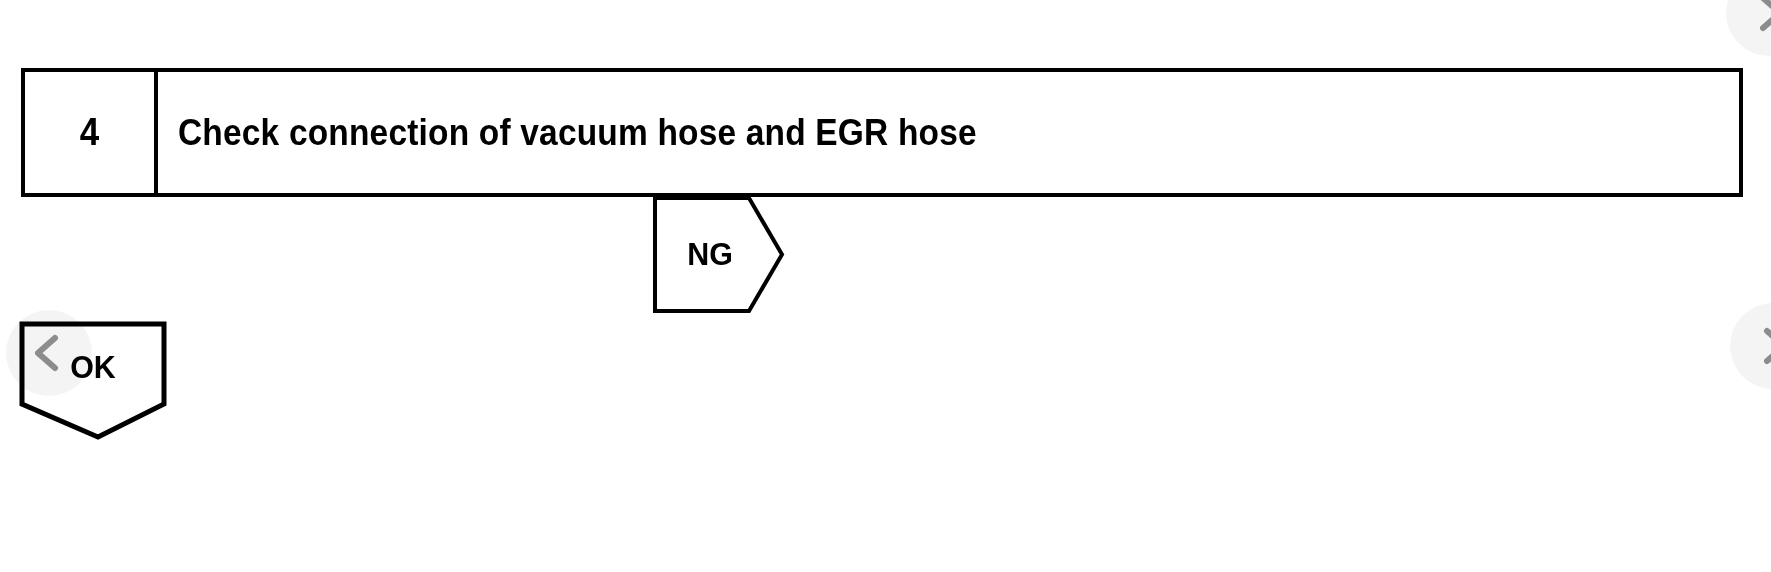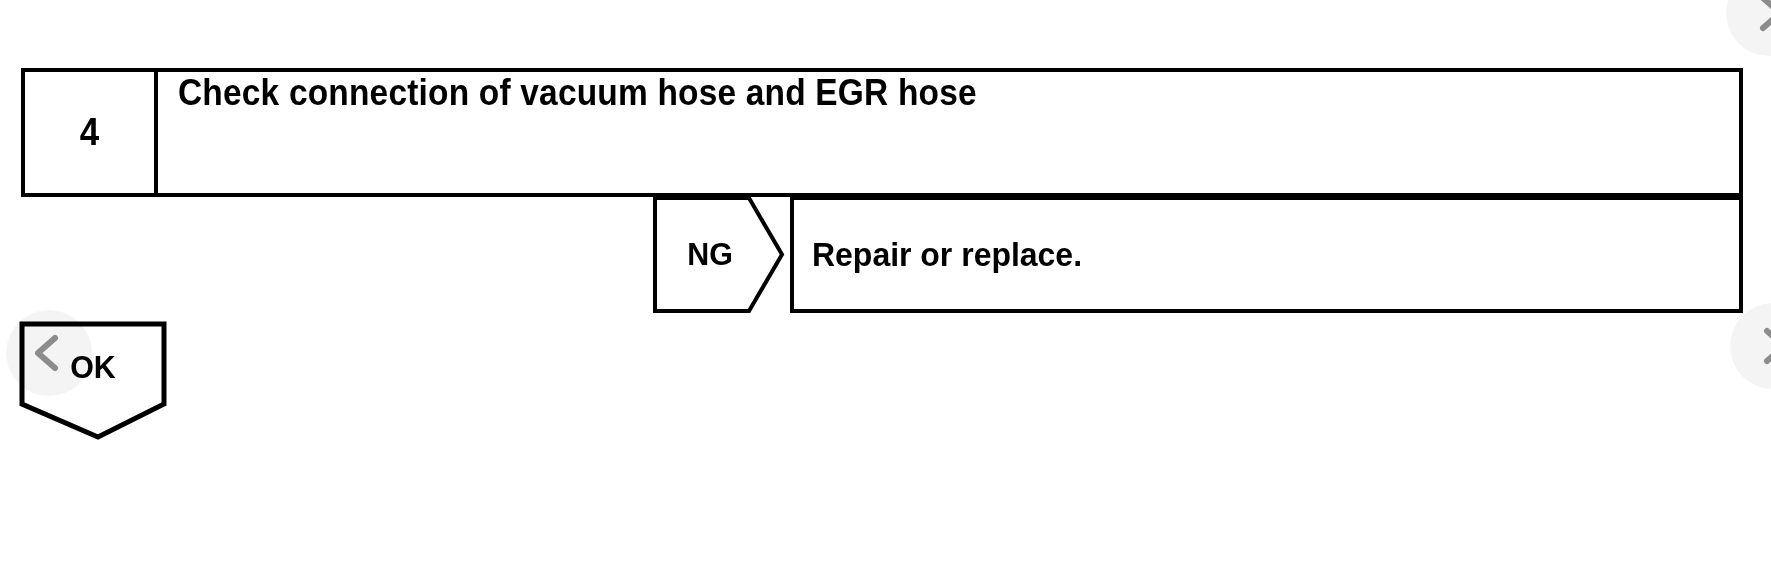--- a/index.html
+++ b/index.html
@@ -43,21 +43,21 @@
   .step-number {
     font-size: 38px;
     font-weight: bold;
     color: #000000;
     letter-spacing: 0px;
     transform: scaleX(0.92);
   }
   .step-title-cell {
     flex: 1;
     display: flex;
-    align-items: flex-start;
+    align-items: center;
     padding-left: 20px;
     box-sizing: border-box;
   }
   .step-title {
     font-size: 36px;
     font-weight: bold;
     color: #000000;
     letter-spacing: 0.2px;
     transform: scaleX(0.93);
     transform-origin: left center;
@@ -194,23 +194,20 @@
     </div>
   </div>
 
   <div class="ng-tag">
     <svg viewBox="0 0 131 117" xmlns="http://www.w3.org/2000/svg">
       <polygon points="2,2 96,2 129,58.5 96,115 2,115" fill="#ffffff" stroke="#000000" stroke-width="4" stroke-linejoin="miter"></polygon>
     </svg>
   </div>
   <div class="ng-label">NG</div>
 
-  <div class="ng-action-box">
-    <span class="ng-action-text">Repair or replace.</span>
-  </div>
 
   <div class="ok-tag">
     <svg viewBox="0 0 148 118" xmlns="http://www.w3.org/2000/svg">
       <polygon points="3,3 145,3 145,83 79,116 3,83" fill="#ffffff" stroke="#000000" stroke-width="5" stroke-linejoin="miter"></polygon>
     </svg>
   </div>
   <div class="ok-label">OK</div>
 
   <div class="nav-circle nav-prev">
     <svg width="44" height="44" viewBox="0 0 44 44" xmlns="http://www.w3.org/2000/svg">

